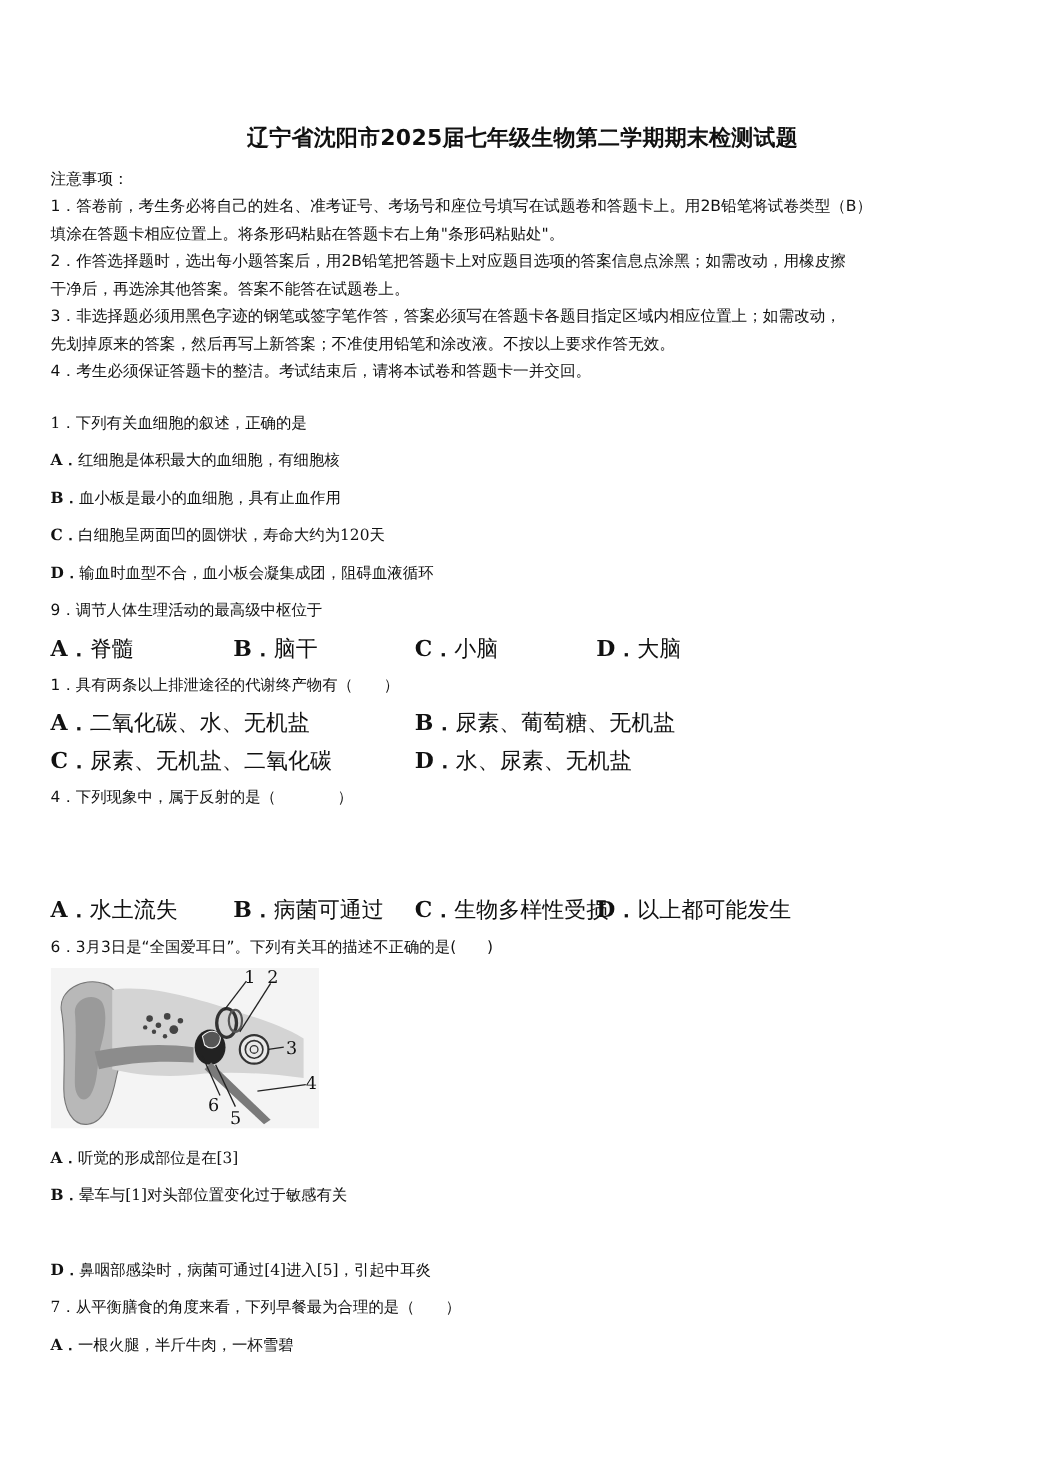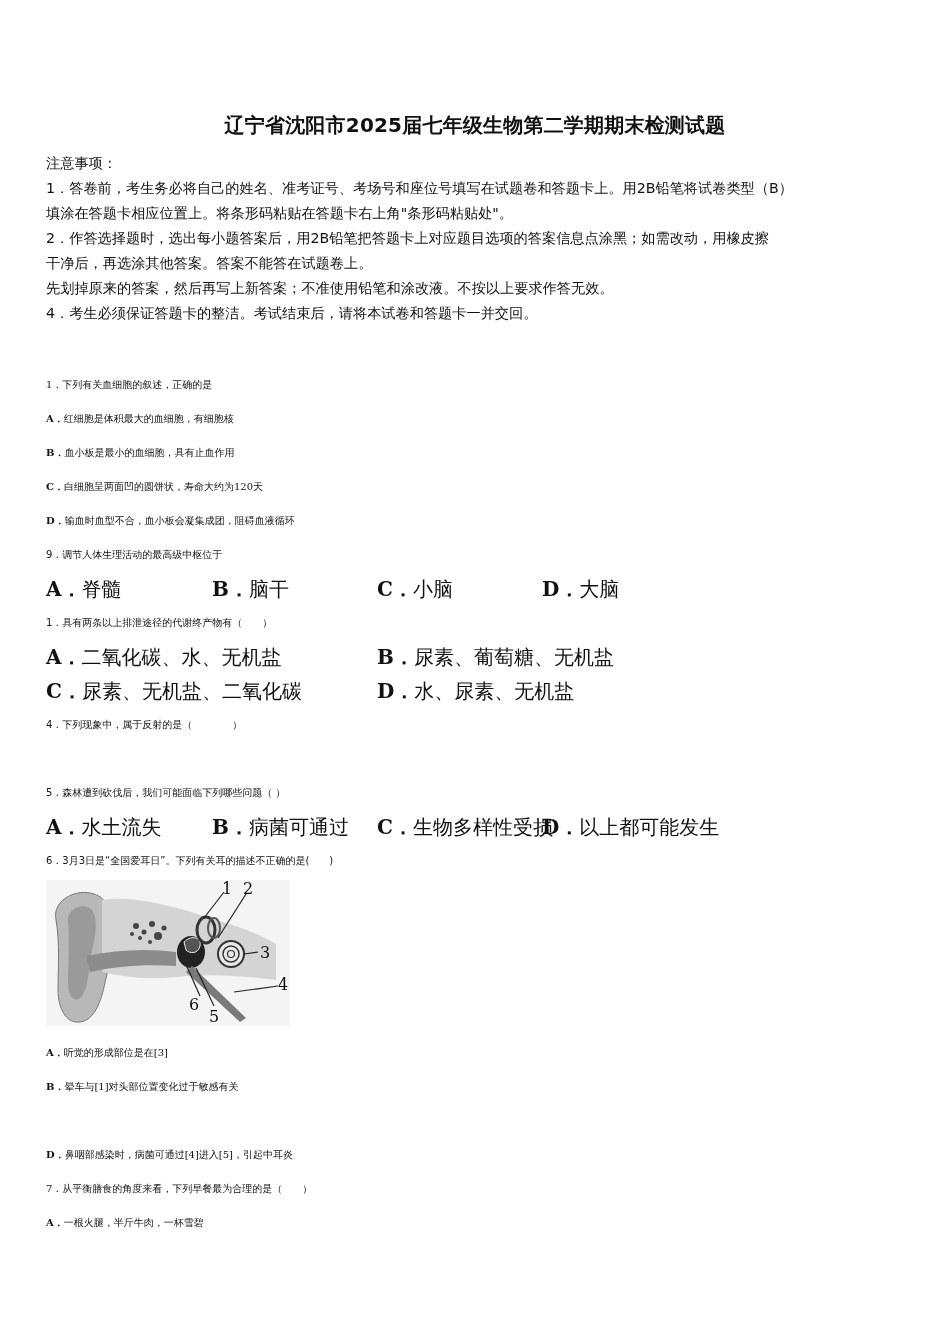--- a/index.html
+++ b/index.html
@@ -6,40 +6,41 @@
   body { width: 950px; height: 1344px; position: relative; overflow: hidden;
          font-family: "DejaVu Serif", "Liberation Serif", serif; color: #111; }
   .page { position: absolute; left: 0; top: 0; width: 868px; height: 1344px; }
   .title { position: absolute; left: 0; width: 950px; top: 112px; text-align: center;
            font-family: "DejaVu Sans", "Liberation Sans", sans-serif; font-weight: bold;
            font-size: 20px; letter-spacing: 0.2px; }
   .notice { position: absolute; left: 46px; width: 862px; top: 151px;
             font-family: "DejaVu Sans", "Liberation Sans", sans-serif; font-size: 14.2px;
             line-height: 25px; }
   .notice p { margin: 0; }
-  .q { position: absolute; left: 46px; font-size: 10px; white-space: nowrap; line-height: 20px; }
+  .q { position: absolute; left: 46px; font-size: 14px; white-space: nowrap; line-height: 20px; }
   .q.sans { font-family: "DejaVu Sans", "Liberation Sans", sans-serif; }
   .opt-letter { font-weight: bold; }
   .row { position: absolute; left: 46px; width: 860px; height: 20px; font-size: 20px; line-height: 20px; white-space: nowrap; }
   .row .cell { position: absolute; top: 0; }
   .figure { position: absolute; left: 46px; top: 880px; width: 244px; height: 146px; }
 </style>
 </head>
 <body>
 
 <div class="page">
 
   <div class="title">辽宁省沈阳市2025届七年级生物第二学期期末检测试题</div>
 
   <div class="notice">
     <p>注意事项：</p>
     <p>1．答卷前，考生务必将自己的姓名、准考证号、考场号和座位号填写在试题卷和答题卡上。用2B铅笔将试卷类型（B）</p>
     <p>填涂在答题卡相应位置上。将条形码粘贴在答题卡右上角"条形码粘贴处"。</p>
     <p>2．作答选择题时，选出每小题答案后，用2B铅笔把答题卡上对应题目选项的答案信息点涂黑；如需改动，用橡皮擦</p>
     <p>干净后，再选涂其他答案。答案不能答在试题卷上。</p>
+    <p>3．非选择题必须用黑色字迹的钢笔或签字笔作答，答案必须写在答题卡各题目指定区域内相应位置上；如需改动，</p>
     <p>先划掉原来的答案，然后再写上新答案；不准使用铅笔和涂改液。不按以上要求作答无效。</p>
     <p>4．考生必须保证答题卡的整洁。考试结束后，请将本试卷和答题卡一并交回。</p>
   </div>
 
   <div class="q" style="top:375px">1．下列有关血细胞的叙述，正确的是</div>
   <div class="q" style="top:443px"><span class="opt-letter">B．</span><span>血小板是最小的血细胞，具有止血作用</span></div>
   <div class="q" style="top:409px"><span class="opt-letter">A．</span><span>红细胞是体积最大的血细胞，有细胞核</span></div>
   <div class="q" style="top:477px"><span class="opt-letter">C．</span><span>白细胞呈两面凹的圆饼状，寿命大约为120天</span></div>
   <div class="q" style="top:511px"><span class="opt-letter">D．</span><span>输血时血型不合，血小板会凝集成团，阻碍血液循环</span></div>
 
@@ -56,21 +57,20 @@
     <span class="cell" style="left:0"><span class="opt-letter">A．</span><span>二氧化碳、水、无机盐</span></span>
     <span class="cell" style="left:331px"><span class="opt-letter">B．</span><span>尿素、葡萄糖、无机盐</span></span>
   </div>
   <div class="row sans" style="top:681px">
     <span class="cell" style="left:0"><span class="opt-letter">C．</span><span>尿素、无机盐、二氧化碳</span></span>
     <span class="cell" style="left:331px"><span class="opt-letter">D．</span><span>水、尿素、无机盐</span></span>
   </div>
 
   <div class="q sans" style="top:715px">4．下列现象中，属于反射的是（　　　　）</div>
 
-  <div class="q sans" style="top:783px">5．森林遭到砍伐后，我们可能面临下列哪些问题（ ）</div>
   <div class="row sans" style="top:817px">
     <span class="cell" style="left:0"><span class="opt-letter">A．</span><span>水土流失</span></span>
     <span class="cell" style="left:166px"><span class="opt-letter">B．</span><span>病菌可通过</span></span>
     <span class="cell" style="left:331px"><span class="opt-letter">C．</span><span>生物多样性受损</span></span>
     <span class="cell" style="left:496px"><span class="opt-letter">D．</span><span>以上都可能发生</span></span>
   </div>
 
   <div class="q sans" style="top:851px">6．3月3日是“全国爱耳日”。下列有关耳的描述不正确的是(　　)</div>
 
   <div class="figure">

